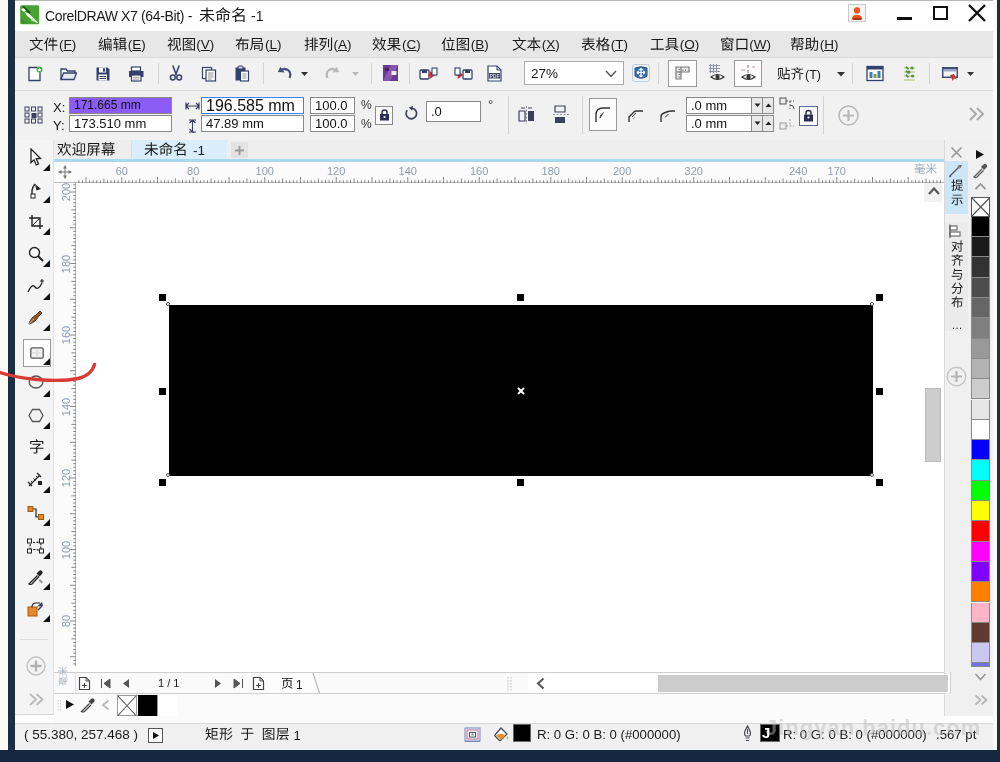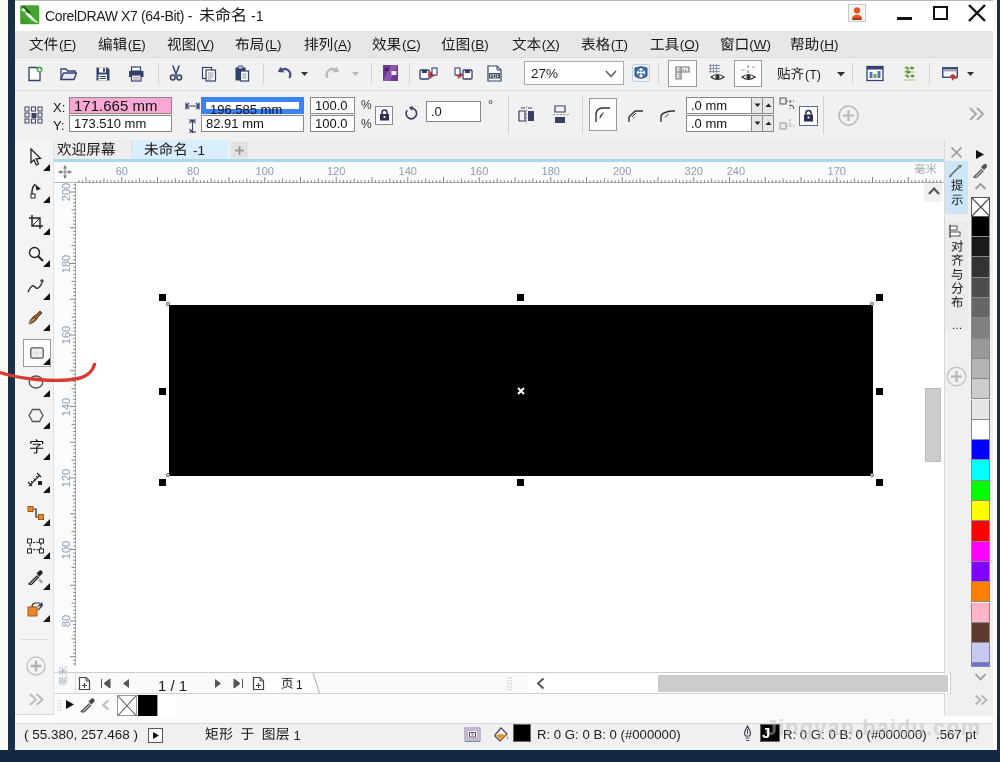--- a/index.html
+++ b/index.html
@@ -280,30 +280,30 @@
 <rect x="1" y="15" width="4" height="4"></rect>
       <rect x="7.5" y="15" width="4" height="4"></rect>
       <rect x="14" y="15" width="4" height="4"></rect>
 <rect x="1" y="9" width="4" height="4"></rect>
       <rect x="14" y="9" width="4" height="4"></rect>
     </g>
 <rect x="7.5" y="9" width="5" height="5" fill="#3a3f63"></rect>
   </svg>
 <div style="position:absolute;left:53px;top:101px;font-size:13px;color:#111;font-weight:normal;white-space:pre;line-height:1;">X:</div>
 <div style="position:absolute;left:53px;top:119px;font-size:13px;color:#111;font-weight:normal;white-space:pre;line-height:1;">Y:</div>
-<div style="position:absolute;left:69px;top:97px;width:103px;height:17px;background:#f9a8d4;border:1px solid #898989;font-size:15px;color:#111;line-height:15px;padding-left:4px;white-space:nowrap">171.665 mm</div>
+<div style="position:absolute;left:69px;top:97px;width:103px;height:17px;background:#8b5cf6;border:1px solid #898989;font-size:12px;color:#111;line-height:15px;padding-left:4px;white-space:nowrap">171.665 mm</div>
 <div style="position:absolute;left:69px;top:115px;width:103px;height:17px;background:#fff;border:1px solid #898989;font-size:13px;color:#111;line-height:15px;padding-left:4px;white-space:nowrap">173.510 mm</div>
 <svg style="position:absolute;left:185px;top:101px;" width="15" height="10" viewBox="0 0 15 10">
     <path d="M1 5 h13 M1 5 l3-3 M1 5 l3 3 M14 5 l-3-3 M14 5 l-3 3 M1 1.5 v7 M14 1.5 v7" stroke="#3a3f63" stroke-width="1.2" fill="none"></path>
   </svg>
 <svg style="position:absolute;left:188px;top:119px;" width="9" height="14" viewBox="0 0 9 14">
     <path d="M4.5 1 v12 M4.5 1 l-3 3 M4.5 1 l3 3 M4.5 13 l-3-3 M4.5 13 l3 3 M1 1 h7 M1 13 h7" stroke="#3a3f63" stroke-width="1.1" fill="none"></path>
   </svg>
-<div style="position:absolute;left:201px;top:97px;width:103px;height:17px;background:#fff;border:5px solid #3b82f6;font-size:13px;color:#111;line-height:15px;padding-left:4px;white-space:nowrap">196.585 mm</div>
-<div style="position:absolute;left:201px;top:115px;width:103px;height:17px;background:#fff;border:1px solid #898989;font-size:13px;color:#111;line-height:15px;padding-left:4px;white-space:nowrap">82.91 mm</div>
+<div style="position:absolute;left:201px;top:97px;width:103px;height:17px;background:#fff;border:1px solid #3b82f6;font-size:16px;color:#111;line-height:15px;padding-left:4px;white-space:nowrap">196.585 mm</div>
+<div style="position:absolute;left:201px;top:115px;width:103px;height:17px;background:#fff;border:1px solid #898989;font-size:13px;color:#111;line-height:15px;padding-left:4px;white-space:nowrap">47.89 mm</div>
 <div style="position:absolute;left:310px;top:97px;width:45px;height:17px;background:#fff;border:1px solid #898989;font-size:13px;color:#111;line-height:15px;padding-left:4px;white-space:nowrap">100.0</div>
 <div style="position:absolute;left:310px;top:115px;width:45px;height:17px;background:#fff;border:1px solid #898989;font-size:13px;color:#111;line-height:15px;padding-left:4px;white-space:nowrap">100.0</div>
 <div style="position:absolute;left:361px;top:99px;font-size:12px;color:#333;font-weight:normal;white-space:pre;line-height:1;">%</div>
 <div style="position:absolute;left:361px;top:118px;font-size:12px;color:#333;font-weight:normal;white-space:pre;line-height:1;">%</div>
 <div style="position:absolute;left:375px;top:106px;width:18px;height:19px;background:#fbfbfb;border:1px solid #8a8a8a"></div>
 <svg style="position:absolute;left:379px;top:109px;" width="11" height="12" viewBox="0 0 11 12">
     <rect x="1" y="5" width="9" height="6.5" fill="#2d2d56"></rect>
     <path d="M3 5 V3.5 Q3 1 5.5 1 Q8 1 8 3.5 V5" fill="none" stroke="#2d2d56" stroke-width="1.5"></path>
     <circle cx="5.5" cy="8" r="1.1" fill="#fff"></circle>
   </svg>
@@ -418,21 +418,21 @@
   </svg>
 <div style="position:absolute;left:106.8px;top:164.5px;width:30px;text-align:center;font-size:11px;color:#8b9cb5">60</div>
 <div style="position:absolute;left:178.2px;top:164.5px;width:30px;text-align:center;font-size:11px;color:#8b9cb5">80</div>
 <div style="position:absolute;left:249.8px;top:164.5px;width:30px;text-align:center;font-size:11px;color:#8b9cb5">100</div>
 <div style="position:absolute;left:321.2px;top:164.5px;width:30px;text-align:center;font-size:11px;color:#8b9cb5">120</div>
 <div style="position:absolute;left:392.8px;top:164.5px;width:30px;text-align:center;font-size:11px;color:#8b9cb5">140</div>
 <div style="position:absolute;left:464.2px;top:164.5px;width:30px;text-align:center;font-size:11px;color:#8b9cb5">160</div>
 <div style="position:absolute;left:535.8px;top:164.5px;width:30px;text-align:center;font-size:11px;color:#8b9cb5">180</div>
 <div style="position:absolute;left:607.2px;top:164.5px;width:30px;text-align:center;font-size:11px;color:#8b9cb5">200</div>
 <div style="position:absolute;left:678.8px;top:164.5px;width:30px;text-align:center;font-size:11px;color:#8b9cb5">320</div>
-<div style="position:absolute;left:715px;top:164.5px;width:30px;text-align:right;font-size:11px;color:#8b9cb5">240</div>
+<div style="position:absolute;left:789px;top:164.5px;width:30px;text-align:left;font-size:11px;color:#8b9cb5">240</div>
 <div style="position:absolute;left:821.8px;top:164.5px;width:30px;text-align:center;font-size:11px;color:#8b9cb5">170</div>
 <div style="position:absolute;left:914px;top:162.5px;width:23px">
     <svg width="23" height="12" viewBox="0 0 23 12" style="position:absolute" fill="#9aa7b5">
       <path transform="translate(0.0,9.9) scale(0.011500,-0.011500)" d="M55 761H947V701H55ZM79 84 900 138 905 87 84 32ZM127 192 841 239 846 191 132 143ZM727 356 759 311Q708 299 642 290Q576 280 502 272Q429 265 354 260Q280 255 211 252Q210 262 206 274Q201 287 196 297Q265 300 339 306Q413 312 484 319Q556 326 618 336Q681 345 727 356ZM431 294H504V30Q504 5 520 -2Q535 -10 586 -10Q596 -10 620 -10Q643 -10 674 -10Q704 -10 735 -10Q766 -10 792 -10Q817 -10 830 -10Q855 -10 868 -4Q881 2 886 19Q892 36 894 71Q907 64 926 58Q944 52 959 49Q954 3 942 -22Q931 -47 906 -56Q881 -66 837 -66Q829 -66 803 -66Q777 -66 743 -66Q709 -66 676 -66Q642 -66 616 -66Q591 -66 584 -66Q524 -66 490 -58Q457 -50 444 -30Q431 -9 431 30ZM70 421H932V262H864V366H137V256H70ZM268 601V522H737V601ZM194 648H816V474H194ZM430 826 499 849Q517 825 534 796Q552 767 562 747L491 719Q482 741 464 772Q447 802 430 826Z"></path>
       <path transform="translate(11.5,9.9) scale(0.011500,-0.011500)" d="M58 455H941V380H58ZM459 839H538V-80H459ZM813 791 894 758Q870 716 842 670Q814 624 785 582Q756 540 731 509L667 539Q692 572 719 616Q746 660 771 706Q796 752 813 791ZM116 753 184 782Q214 747 242 705Q270 663 292 622Q315 581 327 549L253 516Q243 548 222 589Q200 630 172 673Q145 716 116 753ZM422 418 487 392Q453 328 408 266Q362 204 310 148Q257 92 202 46Q146 0 91 -34Q84 -25 74 -13Q65 -1 54 10Q44 21 35 29Q90 58 145 100Q200 143 252 195Q303 247 347 304Q391 360 422 418ZM572 422Q604 366 649 310Q694 254 747 203Q800 152 856 110Q913 68 968 39Q958 32 948 20Q937 9 927 -3Q917 -15 911 -25Q855 8 798 54Q742 101 689 156Q636 212 590 272Q543 333 508 395Z"></path>
     </svg>
   </div>
 <div style="position:absolute;left:54px;top:183px;width:22px;height:483px;background:#fbfbfb;border-right:1px solid #b9b9b9"></div>
 <svg style="position:absolute;left:0px;top:0px;pointer-events:none" width="77" height="762" viewBox="0 0 77 762">
     <path d="M73.20 663.90 H76 M73.20 660.33 H76 M70.00 656.75 H76 M73.20 653.17 H76 M73.20 649.60 H76 M73.20 646.02 H76 M73.20 642.45 H76 M71.50 638.88 H76 M73.20 635.30 H76 M73.20 631.72 H76 M73.20 628.15 H76 M73.20 624.58 H76 M70.00 621.00 H76 M73.20 617.42 H76 M73.20 613.85 H76 M73.20 610.27 H76 M73.20 606.70 H76 M71.50 603.12 H76 M73.20 599.55 H76 M73.20 595.97 H76 M73.20 592.40 H76 M73.20 588.83 H76 M70.00 585.25 H76 M73.20 581.67 H76 M73.20 578.10 H76 M73.20 574.52 H76 M73.20 570.95 H76 M71.50 567.38 H76 M73.20 563.80 H76 M73.20 560.22 H76 M73.20 556.65 H76 M73.20 553.08 H76 M70.00 549.50 H76 M73.20 545.92 H76 M73.20 542.35 H76 M73.20 538.77 H76 M73.20 535.20 H76 M71.50 531.62 H76 M73.20 528.05 H76 M73.20 524.47 H76 M73.20 520.90 H76 M73.20 517.33 H76 M70.00 513.75 H76 M73.20 510.17 H76 M73.20 506.60 H76 M73.20 503.02 H76 M73.20 499.45 H76 M71.50 495.88 H76 M73.20 492.30 H76 M73.20 488.72 H76 M73.20 485.15 H76 M73.20 481.57 H76 M70.00 478.00 H76 M73.20 474.42 H76 M73.20 470.85 H76 M73.20 467.27 H76 M73.20 463.70 H76 M71.50 460.12 H76 M73.20 456.55 H76 M73.20 452.97 H76 M73.20 449.40 H76 M73.20 445.82 H76 M70.00 442.25 H76 M73.20 438.67 H76 M73.20 435.10 H76 M73.20 431.52 H76 M73.20 427.95 H76 M71.50 424.38 H76 M73.20 420.80 H76 M73.20 417.22 H76 M73.20 413.65 H76 M73.20 410.07 H76 M70.00 406.50 H76 M73.20 402.92 H76 M73.20 399.35 H76 M73.20 395.77 H76 M73.20 392.20 H76 M71.50 388.62 H76 M73.20 385.05 H76 M73.20 381.48 H76 M73.20 377.90 H76 M73.20 374.32 H76 M70.00 370.75 H76 M73.20 367.17 H76 M73.20 363.60 H76 M73.20 360.02 H76 M73.20 356.45 H76 M71.50 352.88 H76 M73.20 349.30 H76 M73.20 345.73 H76 M73.20 342.15 H76 M73.20 338.57 H76 M70.00 335.00 H76 M73.20 331.42 H76 M73.20 327.85 H76 M73.20 324.27 H76 M73.20 320.70 H76 M71.50 317.12 H76 M73.20 313.55 H76 M73.20 309.98 H76 M73.20 306.40 H76 M73.20 302.82 H76 M70.00 299.25 H76 M73.20 295.67 H76 M73.20 292.10 H76 M73.20 288.52 H76 M73.20 284.95 H76 M71.50 281.38 H76 M73.20 277.80 H76 M73.20 274.23 H76 M73.20 270.65 H76 M73.20 267.07 H76 M70.00 263.50 H76 M73.20 259.92 H76 M73.20 256.35 H76 M73.20 252.77 H76 M73.20 249.20 H76 M71.50 245.62 H76 M73.20 242.05 H76 M73.20 238.48 H76 M73.20 234.90 H76 M73.20 231.32 H76 M70.00 227.75 H76 M73.20 224.17 H76 M73.20 220.60 H76 M73.20 217.02 H76 M73.20 213.45 H76 M71.50 209.88 H76 M73.20 206.30 H76 M73.20 202.72 H76 M73.20 199.15 H76 M73.20 195.57 H76 M70.00 192.00 H76 M73.20 188.42 H76 M73.20 184.85 H76" stroke="#7a7a7a" stroke-width="0.9"></path>
@@ -687,21 +687,21 @@
     <path d="M1.5 1.5 h6.5 l3.5 3.5 v8.5 h-10 z" fill="#fff" stroke="#444" stroke-width="1.2"></path>
 <path d="M8 1.5 l3.5 3.5 h-3.5 z" fill="#ddd" stroke="#444" stroke-width="0.9"></path>
 <path d="M6.5 7 v5 M4 9.5 h5" stroke="#444" stroke-width="1.1"></path>
   </svg>
 <svg style="position:absolute;left:100px;top:678px;" width="11" height="11" viewBox="0 0 11 11">
     <path d="M1.5 1 V10 M10 1 L4 5.5 L10 10 Z" fill="#555" stroke="#555" stroke-width="1"></path>
   </svg>
 <svg style="position:absolute;left:121px;top:678px;" width="9" height="11" viewBox="0 0 9 11">
     <path d="M8 1 L2 5.5 L8 10 Z" fill="#555"></path>
   </svg>
-<div style="position:absolute;left:158px;top:678px;font-size:15px;color:#1a1a1a;font-weight:normal;white-space:pre;line-height:1;text-align:center;">1 / 1</div>
+<div style="position:absolute;left:158px;top:678px;font-size:11px;color:#1a1a1a;font-weight:normal;white-space:pre;line-height:1;text-align:center;">1 / 1</div>
 <svg style="position:absolute;left:214px;top:678px;" width="9" height="11" viewBox="0 0 9 11">
     <path d="M1 1 L7 5.5 L1 10 Z" fill="#555"></path>
   </svg>
 <svg style="position:absolute;left:233px;top:678px;" width="11" height="11" viewBox="0 0 11 11">
     <path d="M9.5 1 V10 M1 1 L7 5.5 L1 10 Z" fill="#555" stroke="#555" stroke-width="1"></path>
   </svg>
 <svg style="position:absolute;left:252px;top:676px;" width="13" height="15" viewBox="0 0 13 15">
     <path d="M1.5 1.5 h6.5 l3.5 3.5 v8.5 h-10 z" fill="#fff" stroke="#444" stroke-width="1.2"></path>
 <path d="M8 1.5 l3.5 3.5 h-3.5 z" fill="#ddd" stroke="#444" stroke-width="0.9"></path>
 <path d="M6.5 7 v5 M4 9.5 h5" stroke="#444" stroke-width="1.1"></path>

